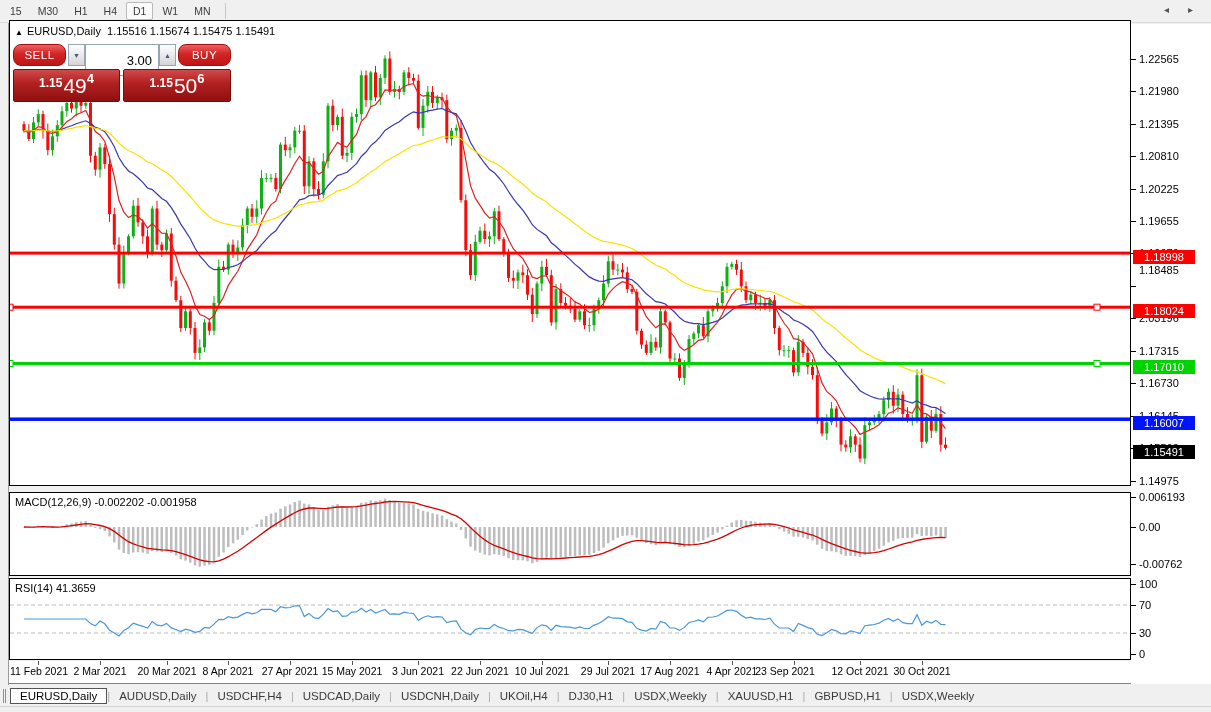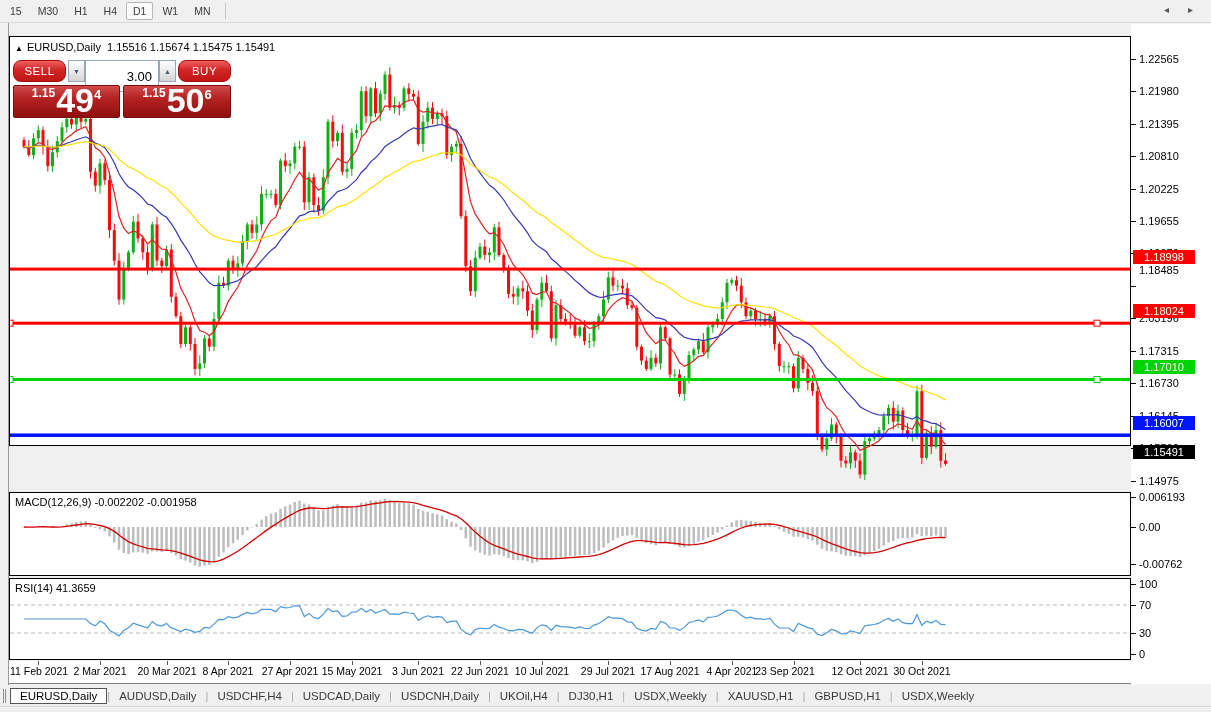--- a/index.html
+++ b/index.html
@@ -10,21 +10,21 @@
   #toolbar { position:absolute; left:0; top:0; width:1211px; height:23px; background:#f0f0f0;
              border-bottom:1px solid #d9d9d9; display:flex; align-items:center; padding-left:2px; }
   .tf-btn { padding:2px 6px; margin:0 1px; color:#3c3c3c; font-size:10.5px; cursor:default; border:1px solid transparent; }
   .tf-btn.selected { background:#fbfbfb; border:1px solid #b8b8b8; border-radius:2px; }
   .tf-sep { width:1px; height:16px; background:#c8c8c8; margin:0 6px; }
 
   
   #win-left-edge { position:absolute; left:8px; top:23px; width:1px; height:662px; background:#9a9a9a; }
 
   .panel { position:absolute; left:9px; width:1122px; background:#fff; border:1px solid #000; }
-  #main-panel { top:36px;  height:410px; }
+  #main-panel { top:20px;  height:466px; }
   #macd-panel { top:492px; height:84px; }
   #rsi-panel  { top:578px; height:82px; }
   #date-axis  { position:absolute; left:9px; top:661px; width:1122px; height:23px; background:#fff;
                 border-bottom:1px solid #808080; overflow:hidden; }
 
   .panel-svg { position:absolute; left:0; top:0; }
 
   .panel-title { position:absolute; left:5px; top:3px; font-size:11px; color:#000; z-index:5; white-space:nowrap; }
 
   #chart-header { position:absolute; left:5px; top:4px; z-index:6; white-space:nowrap; font-size:11px; color:#000; }
@@ -39,26 +39,26 @@
   #buy-btn  { left:165px; top:2px; width:53px; }
   .spin-btn { position:absolute; top:2px; width:17px; height:22px; background:linear-gradient(#fefefe,#d5d5d5);
               border:1px solid #96a5b8; display:flex; align-items:center; justify-content:center;
               font-size:7px; color:#445a77; cursor:pointer; }
   #vol-down { left:55px; }
   #vol-up   { left:146px; }
   #vol-field { position:absolute; left:72px; top:2px; width:74px; height:22px; background:#fff;
                border:1px solid #96a5b8; font-size:13px; text-align:right; padding:15px 6px; color:#000;
                font-family:"Liberation Sans",sans-serif; }
   .quote-panel { position:absolute; top:27px; height:33px; background:linear-gradient(#cf4b4b,#b52222 40%,#8f0f0f);
-                 border:1px solid #7c0b0b; border-radius:2px; color:#fff; display:flex; align-items:flex-start;
+                 border:1px solid #7c0b0b; border-radius:2px; color:#fff; display:flex; align-items:center;
                  justify-content:center; padding-bottom:1px; }
   #bid-panel { left:0; width:107px; }
   #ask-panel { left:110px; width:108px; }
   .qp-prefix { font-size:12px; font-weight:bold; margin:0 1px 4px 0; }
-  .qp-big { font-size:34px; font-weight:bold; line-height:29px; }
+  .qp-big { font-size:21px; font-weight:normal; line-height:29px; }
   .qp-sup { font-size:13px; font-weight:bold; align-self:flex-start; margin-top:1px; }
 
   
   #price-scale { position:absolute; left:1131px; top:24px; width:80px; height:660px; background:#fff; }
   .ps-tick { position:absolute; left:0; width:5px; height:1px; background:#000; }
   .ps-label { position:absolute; left:8px; font-size:11px; color:#000; white-space:nowrap; }
   .ps-line-label { position:absolute; left:2px; width:62px; height:14px; color:#fff; font-size:11px;
                    text-align:center; line-height:14px; z-index:4; }
 
   

